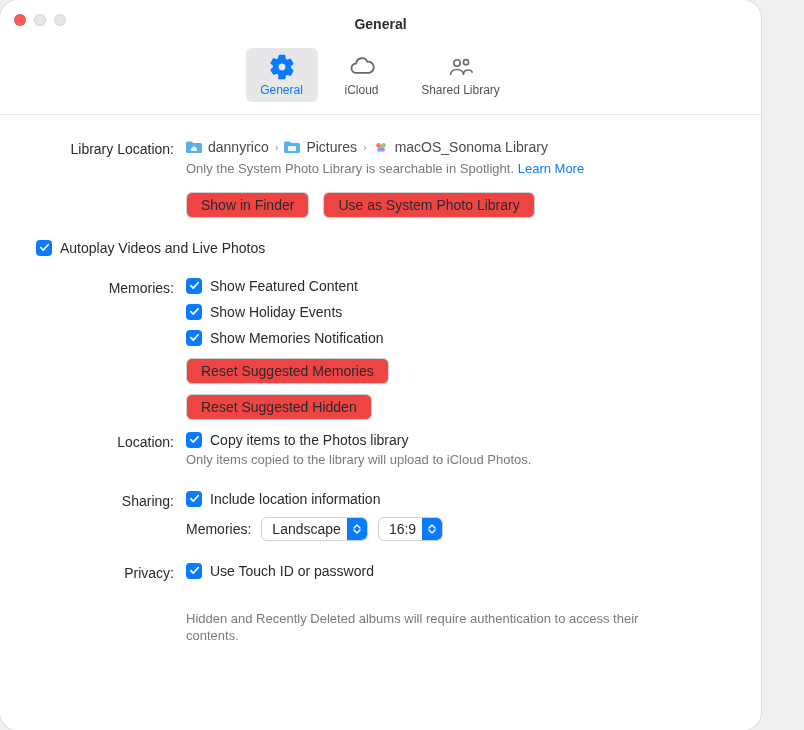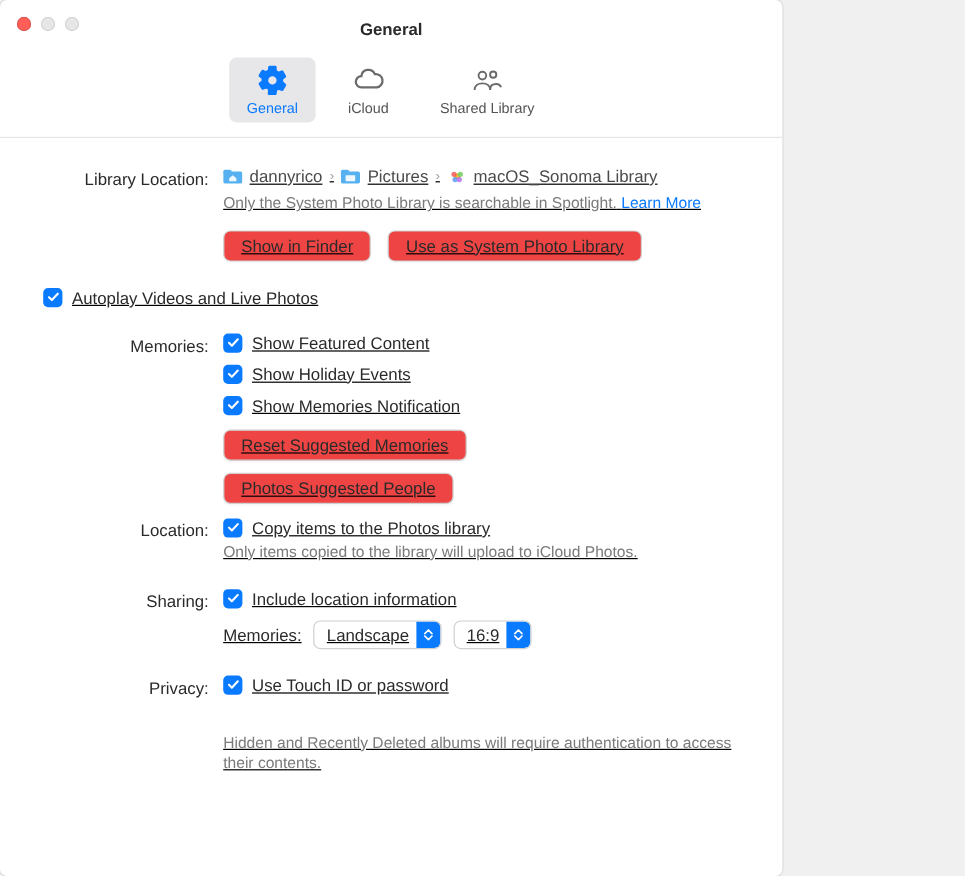--- a/index.html
+++ b/index.html
@@ -4,24 +4,24 @@
   <style>
     * { box-sizing: border-box; margin: 0; padding: 0; }
     body {
       font-family: -apple-system, BlinkMacSystemFont, "Helvetica Neue", sans-serif;
       background: #f0f0f0;
       width: 804px;
       height: 730px;
       overflow: hidden;
     }
     .window {
-      width: 652px;
+      width: 761px;
       height: 730px;
       background: #ffffff;
-      border-radius: 6px;
+      border-radius: 18px;
       box-shadow: 0 0 0 1px rgba(0,0,0,0.08);
       overflow: hidden;
       position: relative;
     }
     .titlebar {
       height: 44px;
       display: flex;
       align-items: center;
       position: relative;
       border-bottom: none;
@@ -91,21 +91,20 @@
       font-size: 14px;
       color: #2a2a2a;
       padding-top: 2px;
     }
     .field-col {
       flex: 1;
       display: flex;
       flex-direction: column;
       align-items: flex-start;
       gap: 6px;
-      text-decoration: underline;
     }
     .breadcrumb {
       display: flex;
       align-items: center;
       gap: 6px;
       font-size: 14px;
       color: #4a4a4a;
     }
     .bc-chevron {
       color: #9a9a9a;
@@ -320,21 +319,21 @@
         </div>
         <div class="checkbox-row">
           <div class="checkbox">
             <svg viewBox="0 0 12 12">
                 <path d="M2 6.2 L4.6 8.8 L10 3" stroke="#fff" stroke-width="1.9" fill="none" stroke-linecap="round" stroke-linejoin="round"></path>
               </svg>
           </div>
           <span>Show Memories Notification</span>
         </div>
         <button class="mac-button" style="margin-top:2px;">Reset Suggested Memories</button>
-        <button class="mac-button">Photos Suggested People</button>
+        <button class="mac-button">Reset Suggested Hidden</button>
       </div>
     </div>
 
     <div class="row" style="margin-top:12px;">
       <div class="label-col">Location:</div>
       <div class="field-col" style="gap:4px;">
         <div class="checkbox-row">
           <div class="checkbox">
             <svg viewBox="0 0 12 12">
                 <path d="M2 6.2 L4.6 8.8 L10 3" stroke="#fff" stroke-width="1.9" fill="none" stroke-linecap="round" stroke-linejoin="round"></path>

